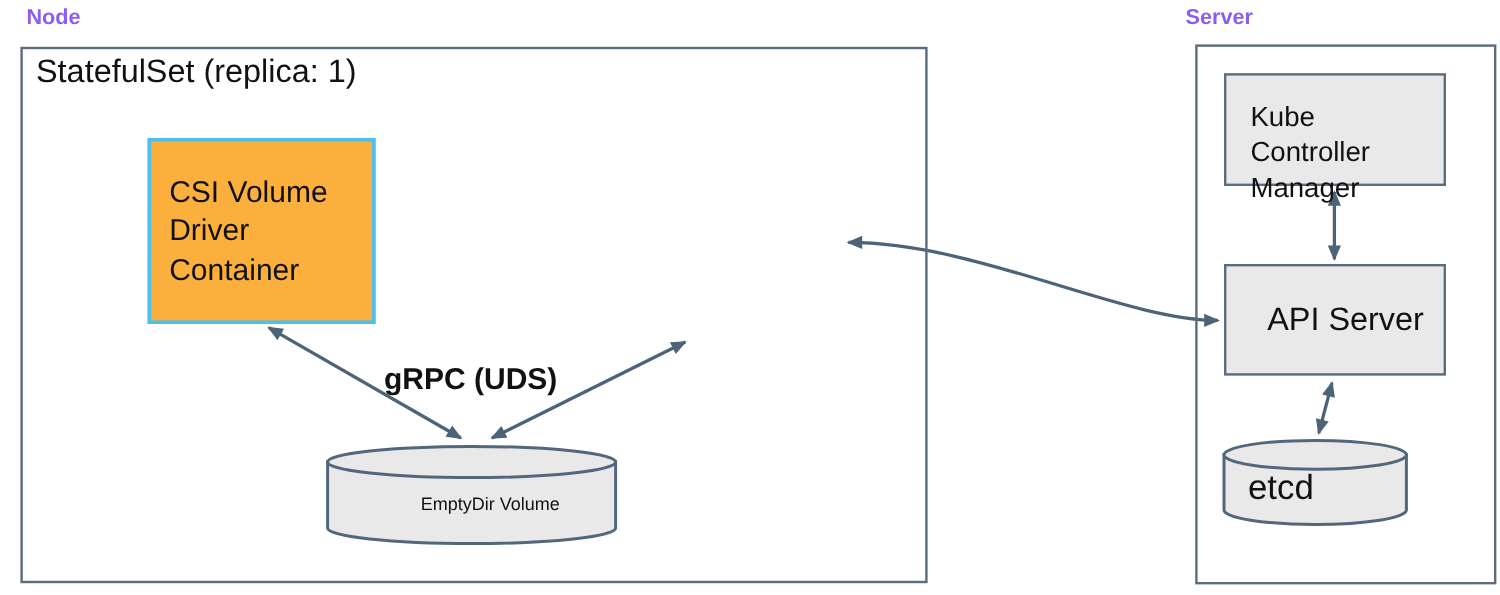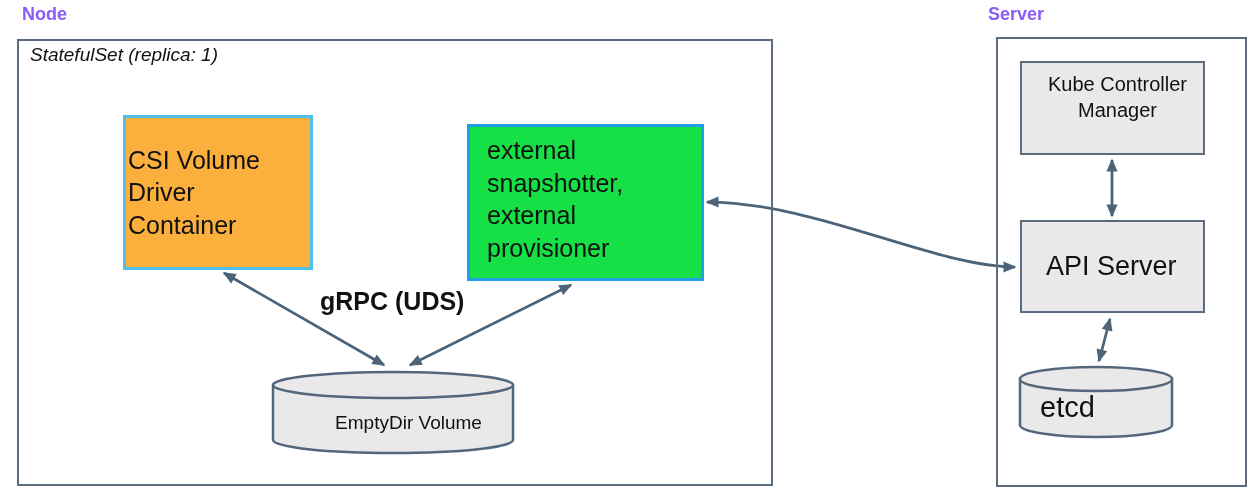--- a/index.html
+++ b/index.html
@@ -19,36 +19,36 @@
   svg.overlay{position:absolute;left:0;top:0;width:1250px;height:496px;z-index:1;pointer-events:none;}
   .layer2{z-index:2;}
 
   .group-label{font-size:18px;font-weight:bold;color:#8b5cf6;}
   .node-label{left:22px;top:4px;}
   .master-label{left:988px;top:4px;}
 
   .node-box{left:17px;top:39px;width:756px;height:447px;border:2px solid var(--outline);background:transparent;}
   .master-box{left:996px;top:37px;width:251px;height:450px;border:2px solid var(--outline);background:transparent;}
 
-  .statefulset-title{left:30px;top:44px;font-size:19px;font-style:italic;}
+  .statefulset-title{left:30px;top:44px;font-size:27px;}
 
   .csi-box{left:123px;top:115px;width:190px;height:155px;background:var(--csi-fill);
     border:3px solid var(--csi-border);display:flex;align-items:center;
-    padding-left:2px;padding-right:4px;font-size:25px;line-height:1.3;}
+    padding-left:15px;padding-right:4px;font-size:25px;line-height:1.3;}
   .sidecar-box{left:467px;top:124px;width:237px;height:157px;background:var(--sidecar-fill);
     border:3px solid var(--sidecar-border);padding:7px 8px 0 17px;font-size:25px;line-height:1.3;}
 
-  .grpc-label{left:320px;top:287px;font-size:25px;font-weight:600;}
+  .grpc-label{left:320px;top:302px;font-size:25px;font-weight:600;}
 
-  .emptydir-label{left:273px;top:412px;width:271px;text-align:center;font-size:19px;}
+  .emptydir-label{left:273px;top:412px;width:271px;text-align:center;font-size:15px;}
 
   .kcm-box{left:1020px;top:61px;width:185px;height:94px;background:var(--gray-fill);
-    border:2px solid var(--outline);padding:9px 10px 0 20px;font-size:20px;line-height:1.28;text-align:center;}
+    border:2px solid var(--outline);padding:20px 10px 0 20px;font-size:23px;line-height:1.28;}
   .api-box{left:1020px;top:220px;width:185px;height:93px;background:var(--gray-fill);
-    border:2px solid var(--outline);display:flex;align-items:center;padding-left:24px;font-size:27px;}
+    border:2px solid var(--outline);display:flex;align-items:center;padding-left:34px;font-size:27px;}
   .etcd-label{left:1040px;top:391px;font-size:29px;text-align:right;}
 
   .arrow{stroke:var(--arrow);stroke-width:2.75;fill:none;
     marker-start:url(#ah);marker-end:url(#ah);}
   .cyl{fill:var(--gray-fill);stroke:#53677C;stroke-width:2.5;}
   #ah path{fill:var(--arrow);}
 </style>
 </head>
 <body>
 
@@ -79,23 +79,20 @@
   </svg>
 
   <div class="abs layer2 group-label node-label">Node</div>
   <div class="abs layer2 node-box"></div>
   <div class="abs layer2 statefulset-title">StatefulSet (replica: 1)</div>
 
   <div class="abs layer2 csi-box">
     <span>CSI Volume Driver Container</span>
   </div>
 
-  <div class="abs layer2 sidecar-box">
-    <span>external snapshotter, external provisioner</span>
-  </div>
 
   <div class="abs layer2 grpc-label">gRPC (UDS)</div>
 
   <div class="abs layer2 emptydir-label">EmptyDir Volume</div>
 
   <div class="abs layer2 group-label master-label">Server</div>
   <div class="abs layer2 master-box"></div>
 
   <div class="abs layer2 kcm-box">
     <span>Kube Controller Manager</span>

